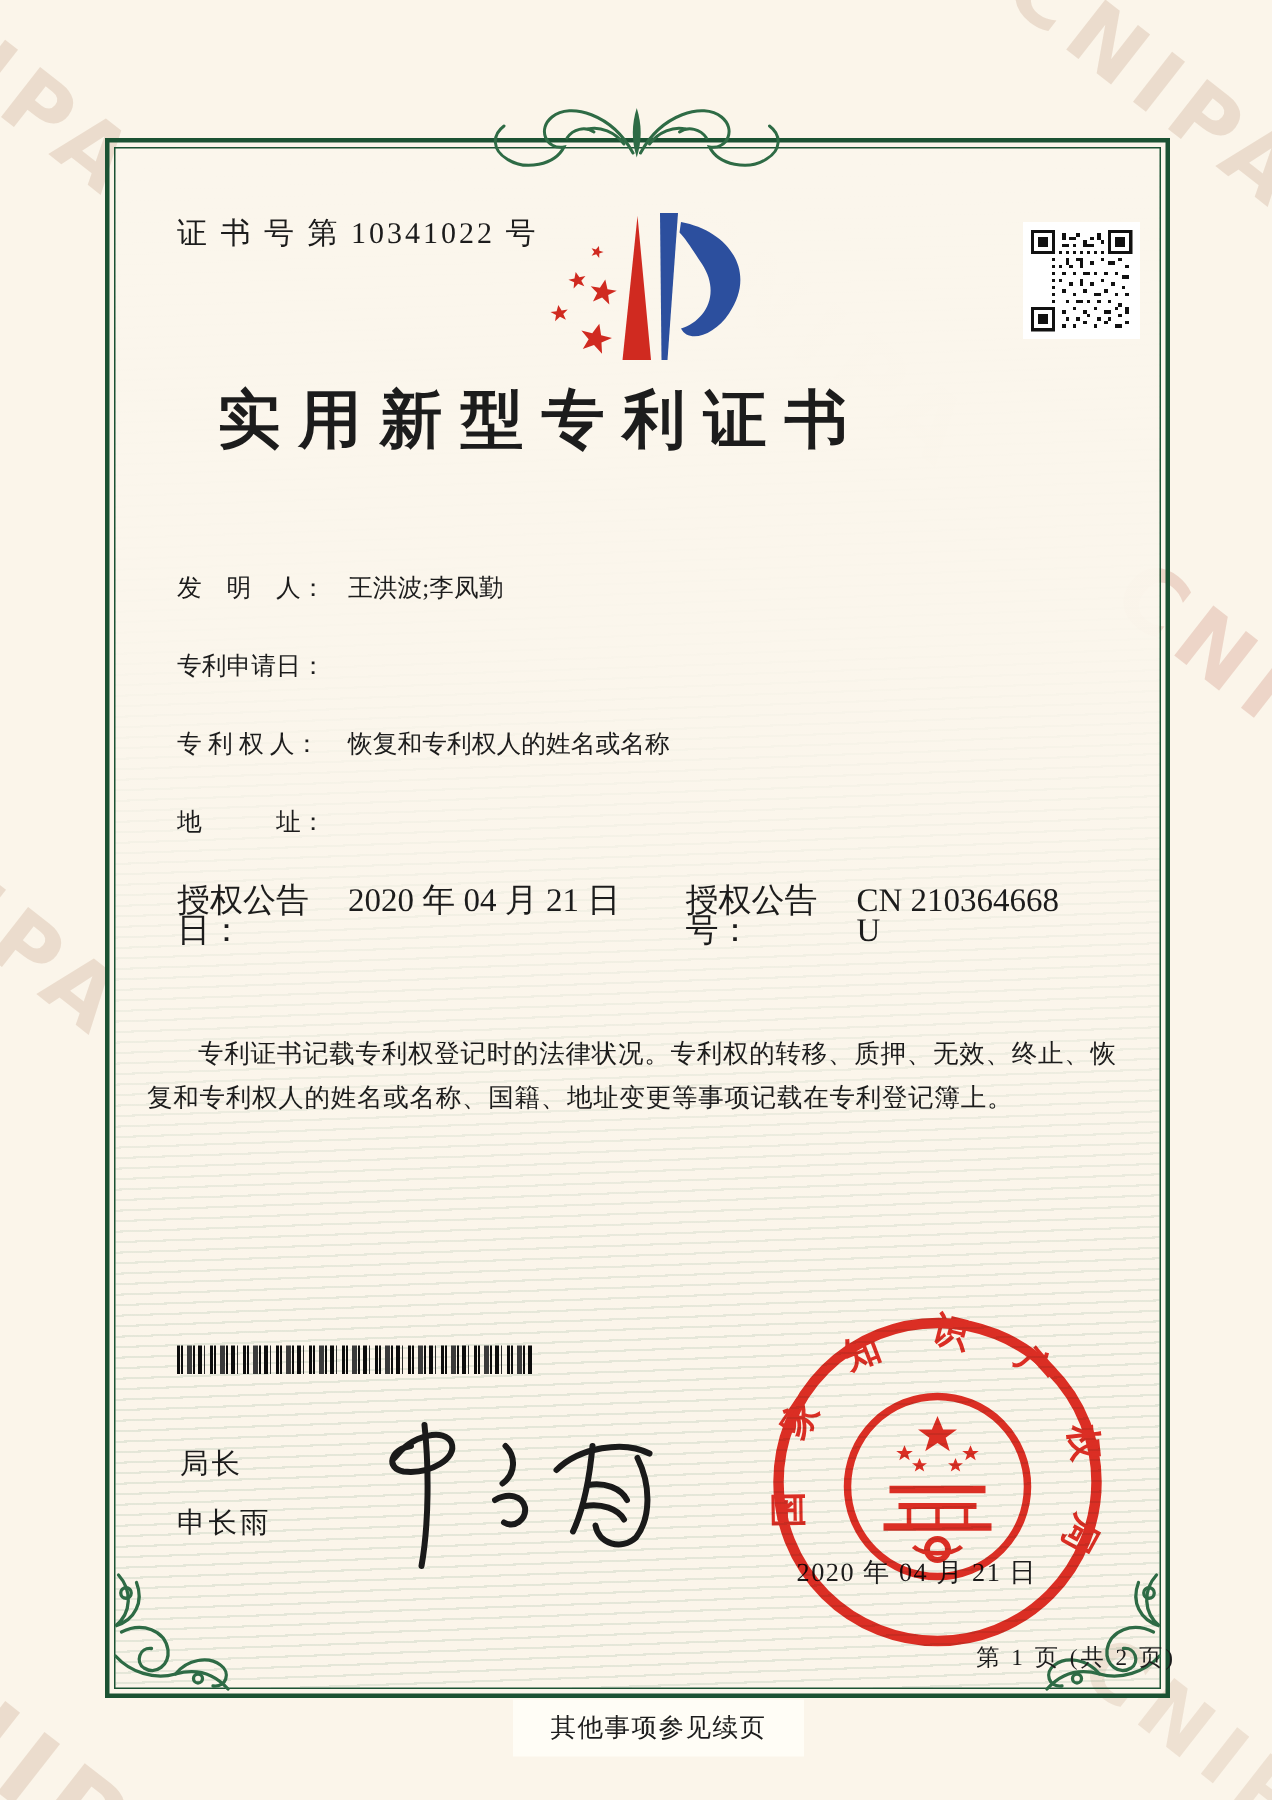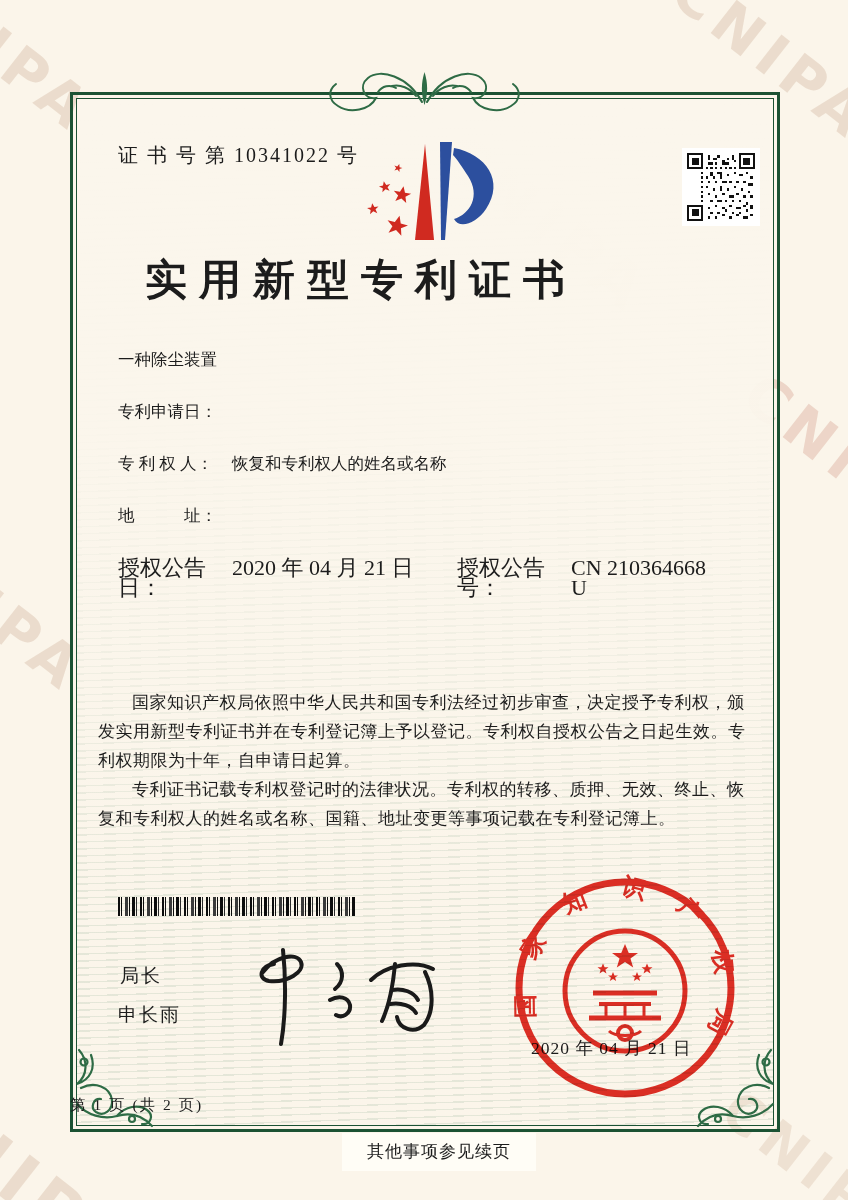--- a/index.html
+++ b/index.html
@@ -84,21 +84,21 @@
   .signature{position:absolute;left:235px;top:938px;width:215px;height:115px;z-index:4;}
   .issue-date{
     position:absolute;left:531px;top:1036px;z-index:4;
     font-size:17.5px;letter-spacing:1px;
   }
   .seal{position:absolute;left:505px;top:873px;width:240px;height:230px;z-index:5;
         mix-blend-mode:multiply;opacity:.93;}
   .seal text{font-family:"Liberation Serif","DejaVu Serif",serif;}
   .page-number{
     position:absolute;left:70px;top:1095px;width:714px;z-index:4;
-    text-align:left;font-size:15.5px;letter-spacing:2px;
+    text-align:right;font-size:15.5px;letter-spacing:2px;
   }
   .note-box{
     position:absolute;left:342px;top:1133px;width:194px;height:38px;z-index:6;
     background:#fffdf6;text-align:center;line-height:38px;font-size:17px;letter-spacing:1px;
   }
 </style>
 </head>
 <body>
 
 <div class="wm" style="left:-78px;top:-52px;font-size:58px;">CNIPA</div>
@@ -261,42 +261,44 @@
         <rect x="24" y="27" width="2" height="1"></rect>
         <rect x="27" y="26" width="1" height="1"></rect>
     </g>
   </svg>
 </div>
 
 <div class="doc-title">实用新型专利证书</div>
 
 <div class="fields">
   <div class="field-row">
-    <span class="field-value">一种除尘装置</span>
+  </div>
+  <div class="field-row">
+    <span class="field-label">发　明　人：</span>
+    <span class="field-value">王洪波;李凤勤</span>
   </div>
   <div class="field-row">
     <span class="field-label">专利申请日：</span>
   </div>
   <div class="field-row">
     <span class="field-label">专 利 权 人：</span>
     <span class="field-value">恢复和专利权人的姓名或名称</span>
   </div>
   <div class="field-row">
     <span class="field-label">地　　　址：</span>
   </div>
   <div class="grant-row">
     <span class="field-label">授权公告日：</span>
     <span class="v1">2020 年 04 月 21 日</span>
     <span class="l2">授权公告号：</span>
     <span>CN 210364668 U</span>
   </div>
 </div>
 
 <div class="body-text">
-  <p>国家知识产权局依照中华人民共和国专利法经过初步审查，决定授予专利权，颁发实用新型专利证书并在专利登记簿上予以登记。专利权自授权公告之日起生效。专利权期限为十年，自申请日起算。</p>
   <p>专利证书记载专利权登记时的法律状况。专利权的转移、质押、无效、终止、恢复和专利权人的姓名或名称、国籍、地址变更等事项记载在专利登记簿上。</p>
 </div>
 
 <div class="barcode"></div>
 
 <div class="signer-title">局长</div>
 <div class="signer-name">申长雨</div>
 
 <svg class="signature" viewBox="0 0 215 115">
   <g stroke="#1a1a1a" stroke-width="4" fill="none" stroke-linecap="round" stroke-linejoin="round">

